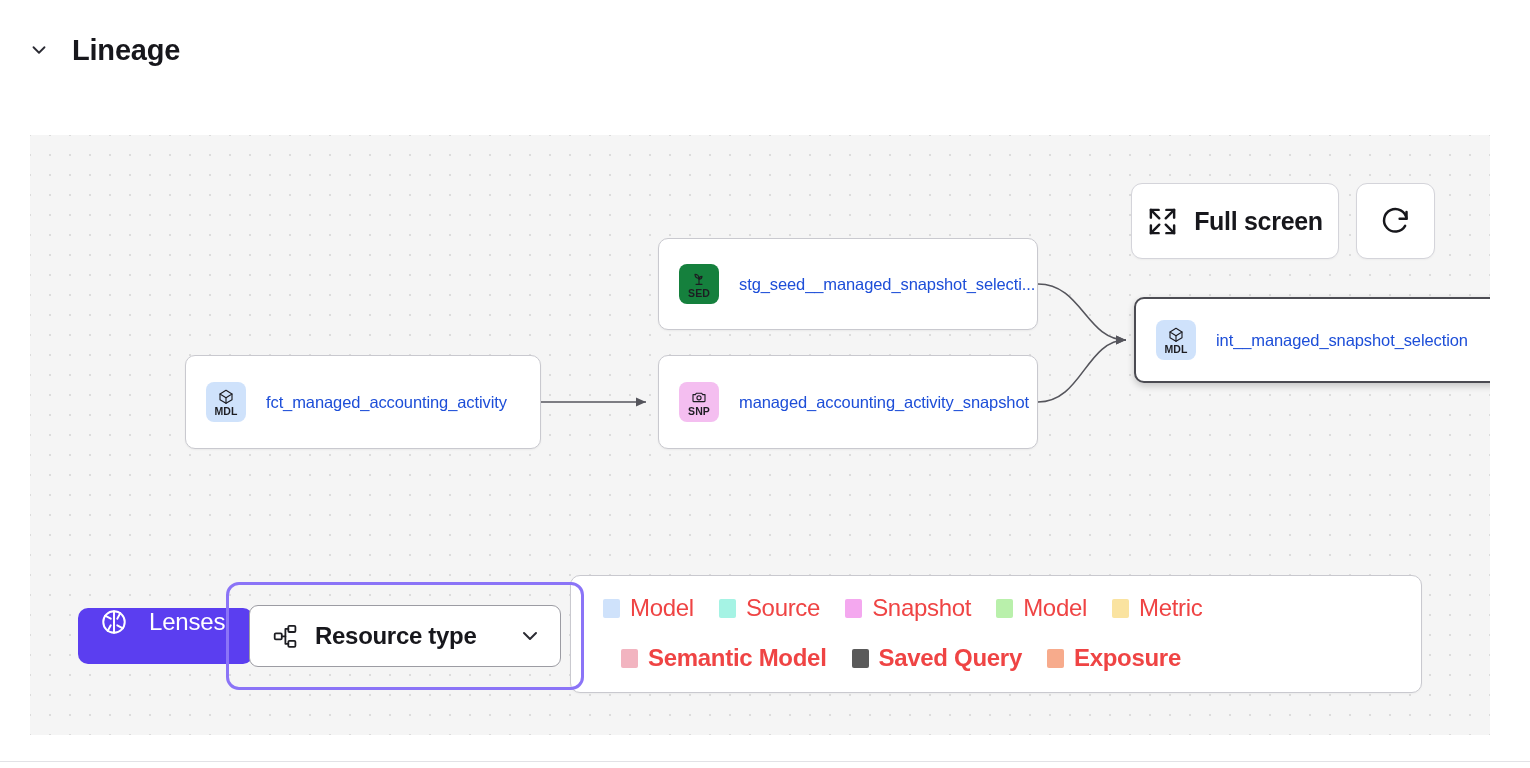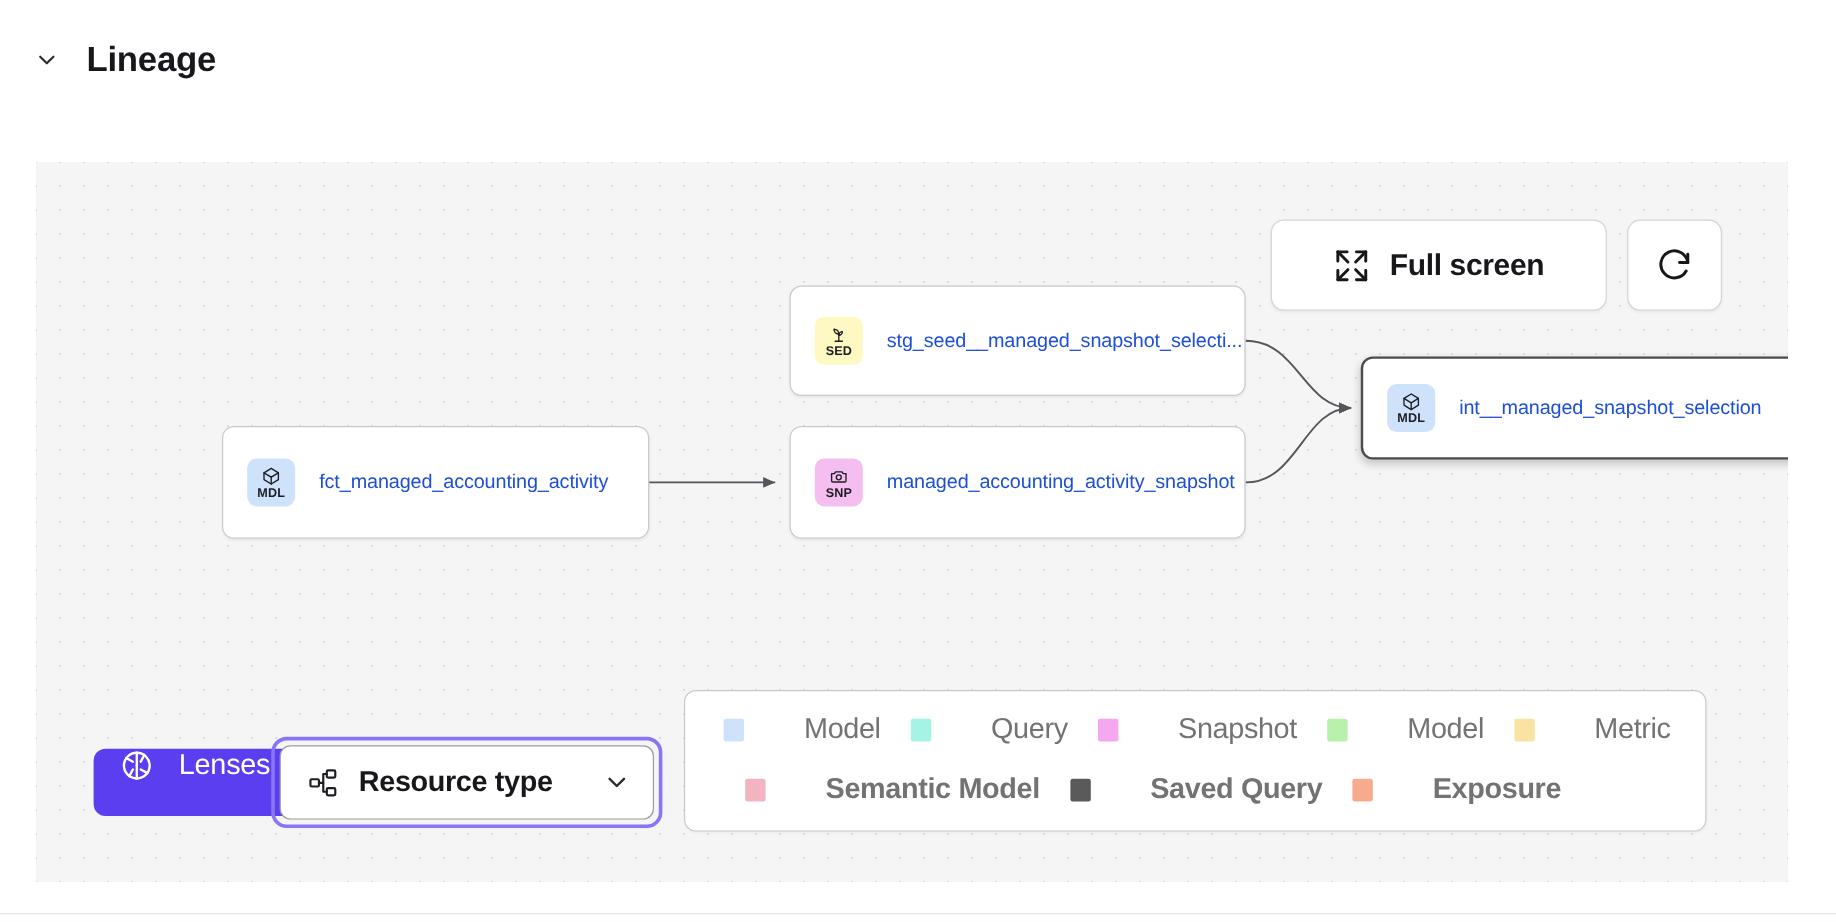--- a/index.html
+++ b/index.html
@@ -145,21 +145,21 @@
     border: 1px solid #d4d4da;
     border-radius: 11px;
     height: 76px;
     display: flex;
     align-items: center;
     justify-content: center;
     gap: 16px;
     cursor: pointer;
     box-shadow: 0 1px 2px rgba(0,0,0,0.04);
   }
-  .tool-btn.full-screen { width: 280px; }
+  .tool-btn.full-screen { width: 208px; }
   .tool-btn.refresh { width: 79px; }
   .tool-btn .tool-label {
     font-size: 25px;
     font-weight: 700;
     color: #17171c;
     letter-spacing: -0.3px;
   }
   .tool-icon { display: flex; align-items: center; justify-content: center; color: #17171c; }
 
   
@@ -189,21 +189,21 @@
     color: #ffffff;
     font-size: 24px;
     font-weight: 400;
     letter-spacing: -0.2px;
   }
   .resource-select-wrap {
     position: relative;
     margin-left: -27px;
     border: 3px solid #8b74f7;
     border-radius: 13px;
-    padding: 4px;
+    padding: 20px;
     background: transparent;
     z-index: 2;
   }
   .resource-select {
     background: #ffffff;
     border: 1.5px solid #9c9ca3;
     border-radius: 9px;
     height: 62px;
     padding: 0 18px 0 22px;
     display: flex;
@@ -248,23 +248,22 @@
     white-space: nowrap;
   }
   .legend-swatch {
     width: 17px;
     height: 19px;
     border-radius: 2px;
     flex: 0 0 auto;
   }
   .legend-text {
     font-size: 24px;
-    color: #737373;
+    color: #ef4444;
     letter-spacing: -0.3px;
-    margin-left: 40px;
   }
 
   
   .bottom-divider {
     position: absolute;
     left: 0;
     bottom: 6px;
     width: 1530px;
     height: 1px;
     background: #e2e2e6;
@@ -305,21 +304,21 @@
             <path d="M3 7.5 V16 L12 21.5 L21 16 V7.5"></path>
             <path d="M12 13 V21.5"></path>
           </svg>
         </span>
         <span class="badge-abbr">MDL</span>
       </div>
       <span class="node-label">fct_managed_accounting_activity</span>
     </div>
 
     <div class="node" style="left:628px; top:103px; width:380px; height:92px;">
-      <div class="node-badge" style="background:#fef9c3;">
+      <div class="node-badge" style="background:#15803d;">
         <span class="badge-glyph">
           <svg width="16" height="16" viewBox="0 0 24 24" fill="none" stroke="currentColor" stroke-width="1.7" stroke-linecap="round" stroke-linejoin="round">
             <path d="M12 20 V11"></path>
             <path d="M12 11 C12 7.5 9.5 5 6 5 C6 8.5 8.5 11 12 11 Z"></path>
             <path d="M12 12.5 C12 10 14 8 16.5 8 C16.5 10.5 14.5 12.5 12 12.5 Z"></path>
             <path d="M7.5 20 H16.5"></path>
           </svg>
         </span>
         <span class="badge-abbr">SED</span>
       </div>
@@ -417,21 +416,21 @@
     </div>
 
     <div class="legend">
       <div class="legend-row row-1">
         <div class="legend-item">
           <span class="legend-swatch" style="background:#cfe2fb;"></span>
           <span class="legend-text">Model</span>
         </div>
         <div class="legend-item">
           <span class="legend-swatch" style="background:#a5f3e4;"></span>
-          <span class="legend-text">Query</span>
+          <span class="legend-text">Source</span>
         </div>
         <div class="legend-item">
           <span class="legend-swatch" style="background:#f4a8ef;"></span>
           <span class="legend-text">Snapshot</span>
         </div>
         <div class="legend-item">
           <span class="legend-swatch" style="background:#b9f0ab;"></span>
           <span class="legend-text">Model</span>
         </div>
         <div class="legend-item">

